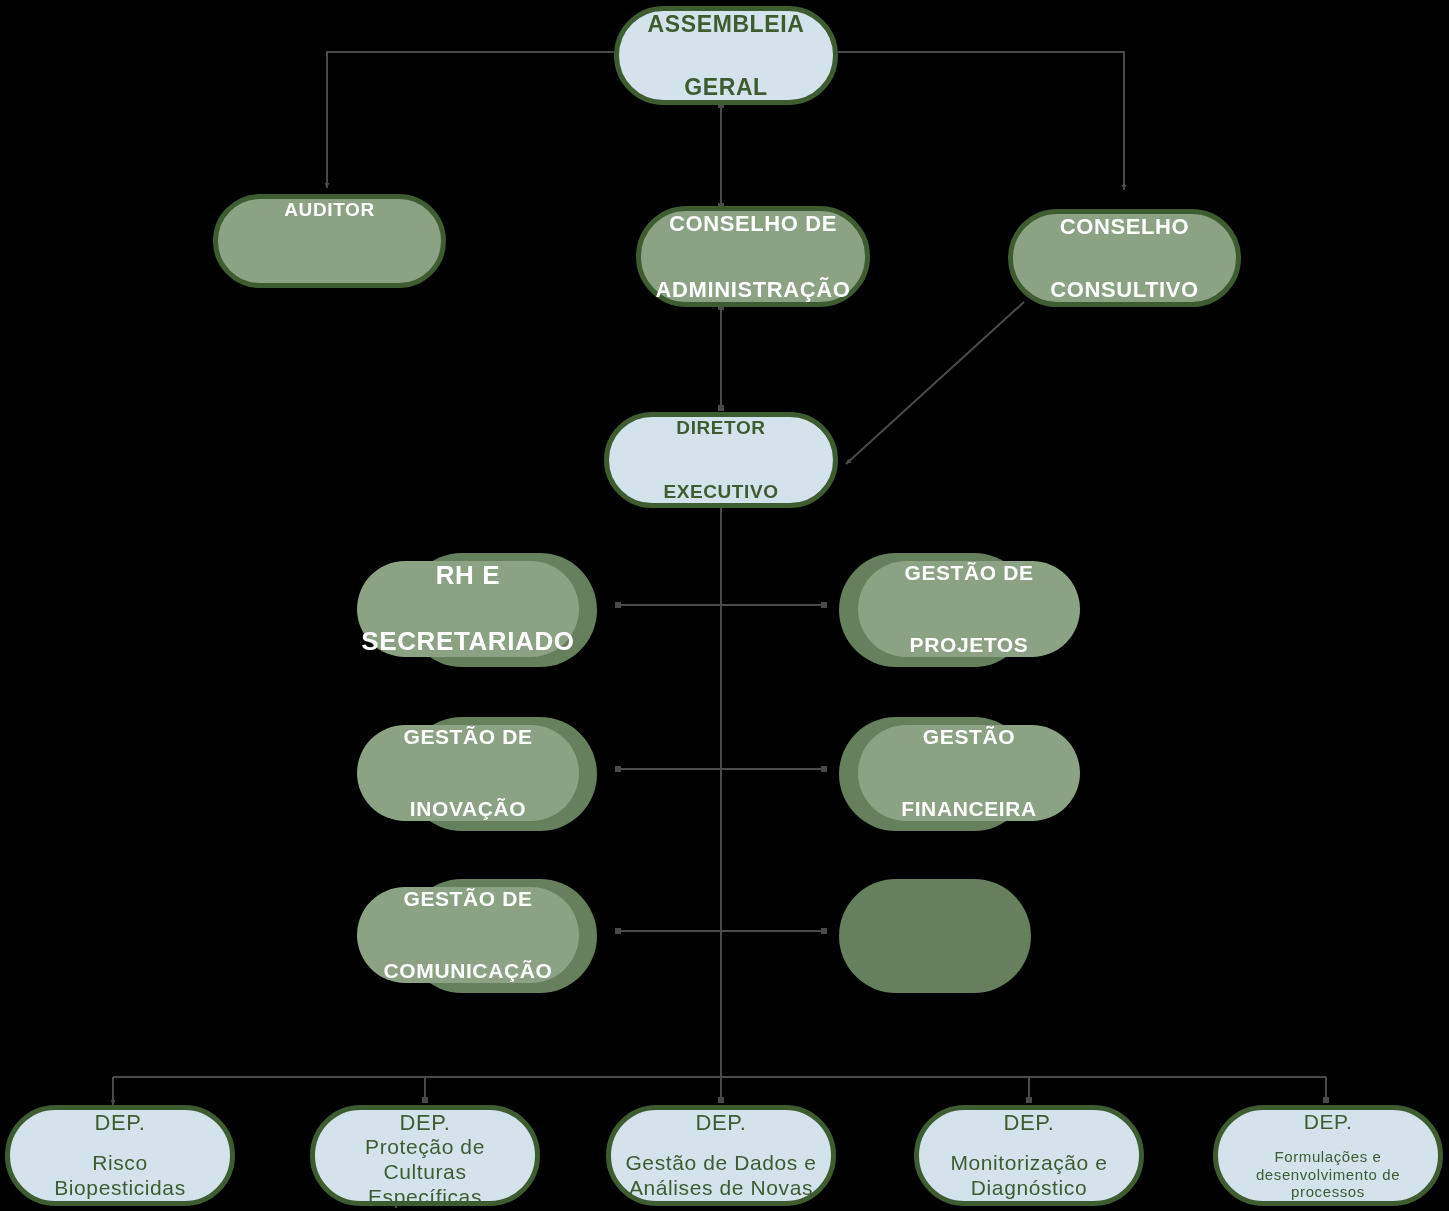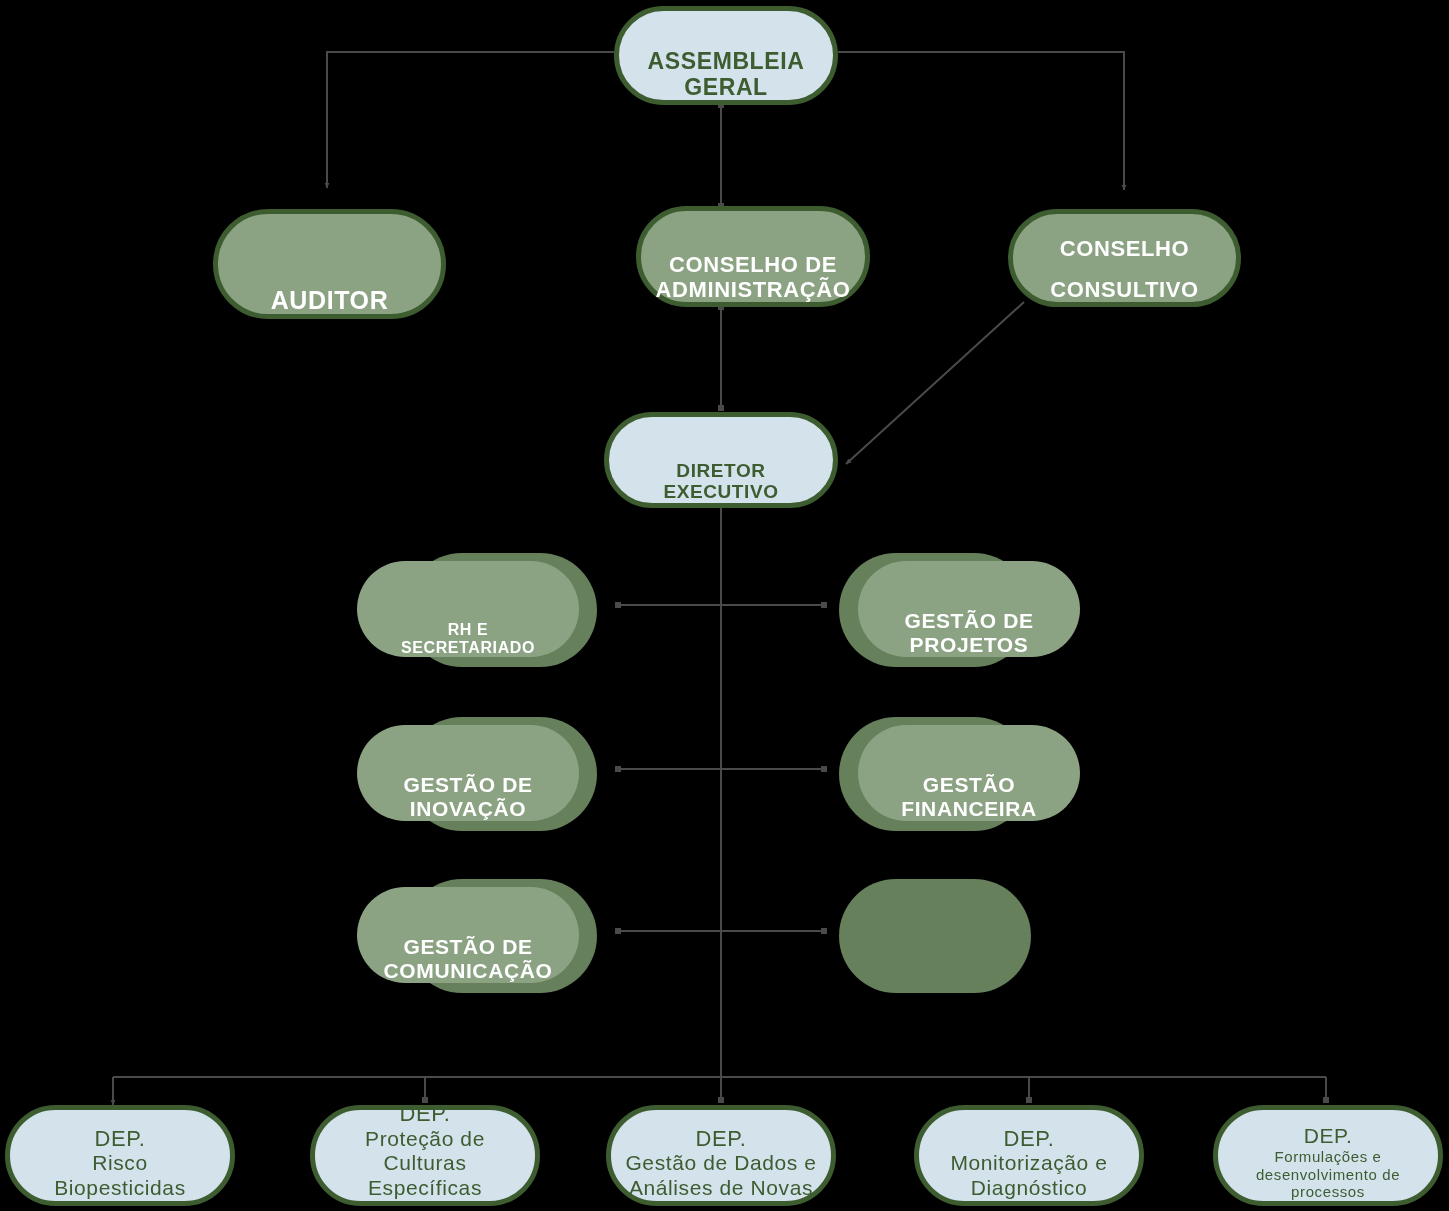--- a/index.html
+++ b/index.html
@@ -23,21 +23,21 @@
     width: 1449px;
     height: 1211px;
     pointer-events: none;
   }
   .node {
     position: absolute;
     box-sizing: border-box;
     display: flex;
     flex-direction: column;
     align-items: center;
-    justify-content: flex-end;
+    justify-content: space-between;
     text-align: center;
     border-radius: 999px;
     z-index: 5;
   }
   
   .node-blue {
     background: #d4e2ec;
     border: 5px solid #3d5c30;
     color: #3d5c30;
     font-weight: bold;
@@ -139,41 +139,41 @@
         <rect x="1323" y="1097" width="6" height="6" fill="#4a4a4a" stroke="none"></rect>
       </g>
     </g>
   </svg>
 
   <div class="node node-blue" style="left:614px; top:6px; width:224px; height:99px; font-size:23px;">
     <span class="line-1">ASSEMBLEIA</span>
     <span class="line-2">GERAL</span>
   </div>
 
-  <div class="node node-green-outline" style="left:213px; top:209px; width:233px; height:110px; font-size:25px;">
+  <div class="node node-green-outline" style="left:213px; top:194px; width:233px; height:94px; font-size:19px;">
     <span class="line-1">AUDITOR</span>
   </div>
 
   <div class="node node-green-outline" style="left:636px; top:206px; width:234px; height:101px; font-size:22px;">
     <span class="line-1">CONSELHO DE</span>
     <span class="line-2">ADMINISTRAÇÃO</span>
   </div>
 
   <div class="node node-green-outline" style="left:1008px; top:209px; width:233px; height:98px; font-size:22px;gap:16px;">
     <span class="line-1">CONSELHO</span>
     <span class="line-2">CONSULTIVO</span>
   </div>
 
   <div class="node node-blue" style="left:604px; top:412px; width:234px; height:96px; font-size:19px;">
     <span class="line-1">DIRETOR</span>
     <span class="line-2">EXECUTIVO</span>
   </div>
 
   <div class="node-shadow" style="left:405px; top:553px; width:192px; height:114px;"></div>
-  <div class="node node-layered" style="left:357px; top:561px; width:222px; height:96px; font-size:16px;">
+  <div class="node node-layered" style="left:357px; top:561px; width:222px; height:96px; font-size:26px;">
     <span class="line-1">RH E</span>
     <span class="line-2">SECRETARIADO</span>
   </div>
 
   <div class="node-shadow" style="left:405px; top:717px; width:192px; height:114px;"></div>
   <div class="node node-layered" style="left:357px; top:725px; width:222px; height:96px; font-size:21px;">
     <span class="line-1">GESTÃO DE</span>
     <span class="line-2">INOVAÇÃO</span>
   </div>
 

